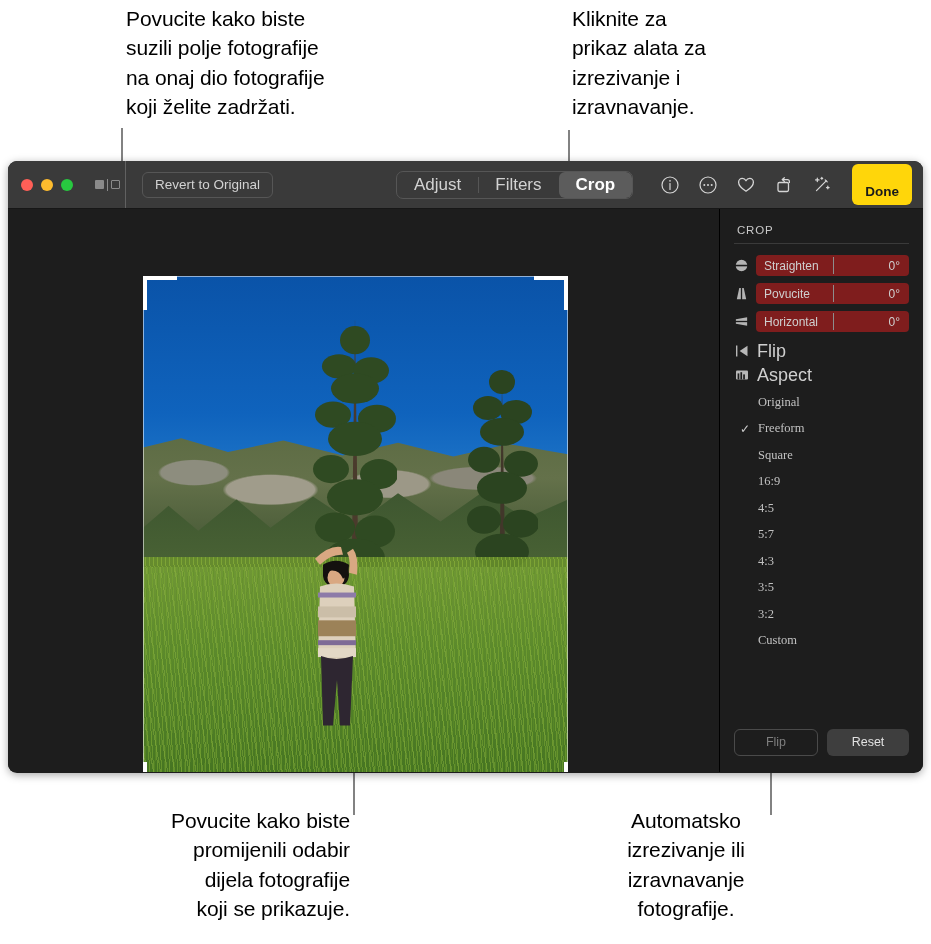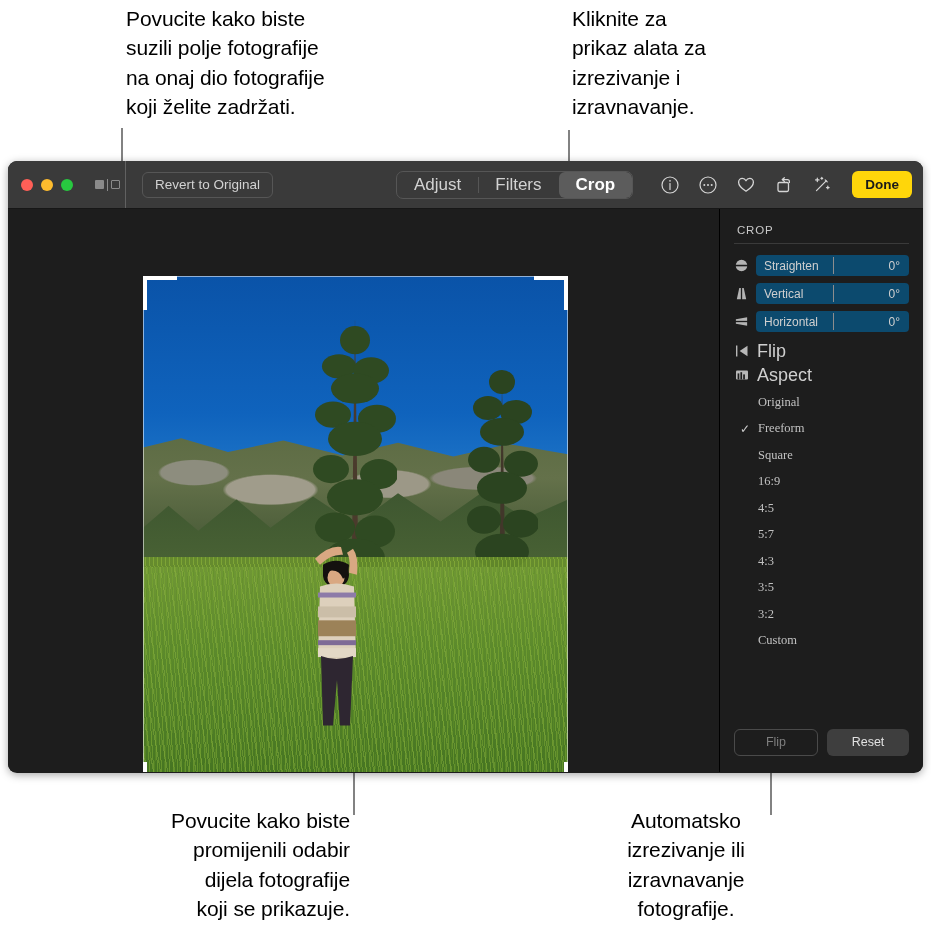--- a/index.html
+++ b/index.html
@@ -122,21 +122,21 @@
     gap: 18px;
   }
   .tb-icon { width: 20px; height: 20px; color: #d5d5d5; display: block; }
   #done-btn {
     background: #ffd60a;
     color: #1a1a1a;
     font-size: 13.5px;
     font-weight: bold;
     border: none;
     border-radius: 6px;
-    padding: 6px 13px 6px;
+    padding: 20px 13px 6px;
     margin-left: 2px;
     font-family: "Liberation Sans", sans-serif;
   }
 
   
   #window-body { display: flex; height: 563px; }
 
   #canvas-area {
     position: relative;
     flex: 1;
@@ -258,21 +258,21 @@
     gap: 7px;
     margin-bottom: 7px;
   }
   .slider-icon { width: 15px; height: 15px; flex: none; color: #b4b4b4; }
   .slider-icon svg { width: 100%; height: 100%; display: block; }
   .slider-track {
     flex: 1;
     display: flex;
     align-items: center;
     height: 21px;
-    background: #0c4a6e;
+    background: #7f1d1d;
     border-radius: 4px;
     overflow: hidden;
     position: relative;
   }
   .slider-label {
     color: #cfcfcf;
     font-size: 12px;
     padding-left: 8px;
     flex: 1;
   }
@@ -548,21 +548,21 @@
       </div>
 
       <div class="slider-row">
         <span class="slider-icon">
           <svg viewBox="0 0 16 16" fill="currentColor">
             <path d="M5.6 2 H10.4 L13 14 H3 Z"></path>
             <rect x="7.3" y="1" width="1.4" height="14" fill="#1d1d1d"></rect>
           </svg>
         </span>
         <div class="slider-track">
-          <span class="slider-label">Vertical</span>
+          <span class="slider-label">Povucite</span>
           <span class="slider-knob"></span>
           <span class="slider-value">0°</span>
         </div>
       </div>
 
       <div class="slider-row">
         <span class="slider-icon">
           <svg viewBox="0 0 16 16" fill="currentColor">
             <path d="M2 5.6 V10.4 L14 12.6 V3.4 Z"></path>
             <rect x="1" y="7.3" width="14" height="1.4" fill="#1d1d1d"></rect>

